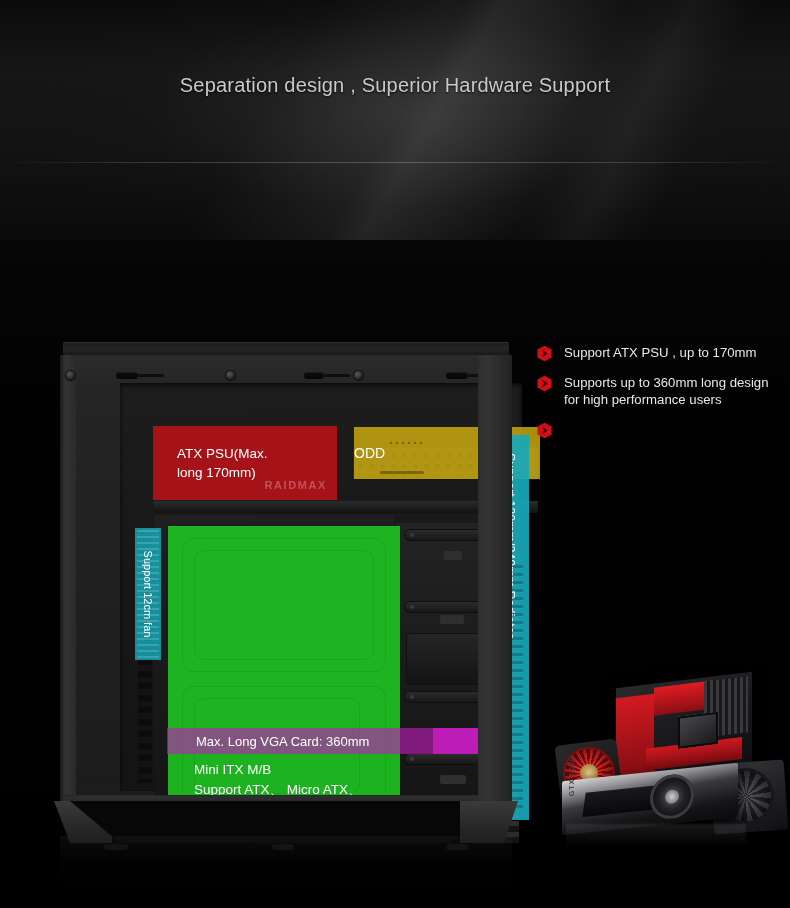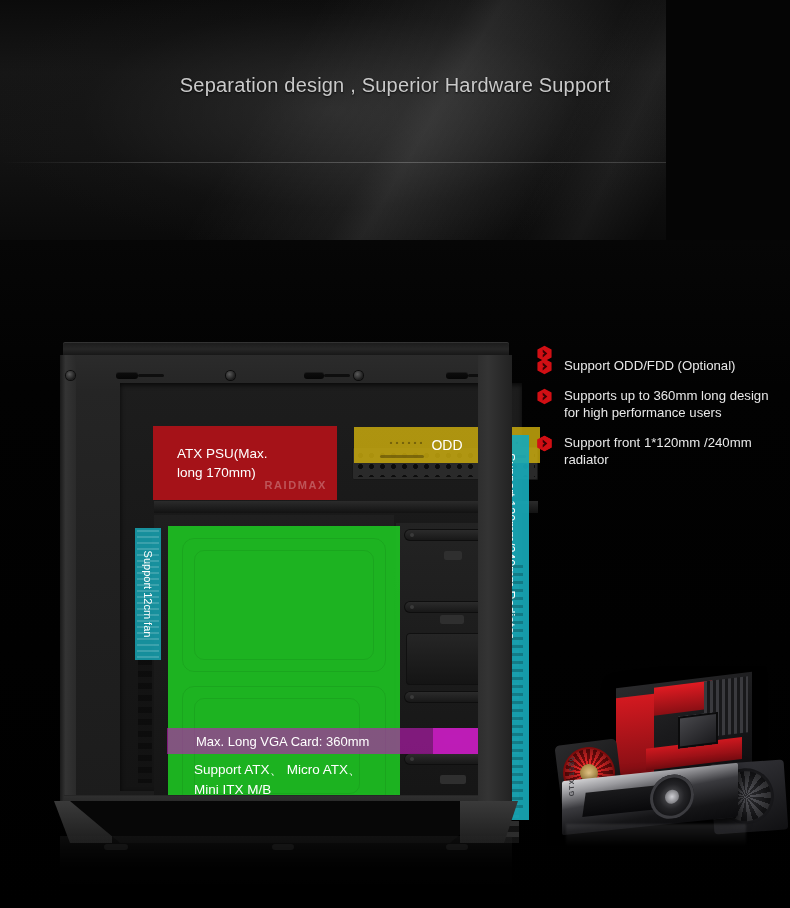--- a/index.html
+++ b/index.html
@@ -11,21 +11,21 @@
   #page{
     position:relative;
     width:790px;
     height:908px;
     background:#050505;
     overflow:hidden;
   }
 
   
   .banner{
-    position:absolute;left:0;top:0;width:666px;height:240px;
+    position:absolute;left:0;top:0;width:790px;height:240px;
     background:
       radial-gradient(ellipse 460px 180px at 50% 46%, rgba(58,58,58,.55) 0%, rgba(24,24,24,.25) 55%, rgba(0,0,0,0) 78%),
       linear-gradient(180deg,#0b0b0b 0%,#161616 30%,#131313 62%,#0a0a0a 100%);
     overflow:hidden;
   }
   .banner .streak{
     position:absolute;
     width:300px;height:560px;
     top:-180px;left:430px;
     background:linear-gradient(90deg, rgba(255,255,255,0) 0%, rgba(255,255,255,.055) 42%, rgba(255,255,255,.10) 52%, rgba(255,255,255,0) 100%);
@@ -197,24 +197,24 @@
     left:33px;top:43px;width:184px;height:74px;
     background:rgba(200,16,24,.80);
     padding:18px 0 0 24px;
     font-size:13.5px;line-height:19px;
   }
   .ov-psu .brand{
     position:absolute;right:10px;bottom:5px;
     color:rgba(255,255,255,.28);font-size:11px;letter-spacing:1.6px;font-weight:700;
   }
   .ov-odd{
-    left:234px;top:44px;width:186px;height:36px;
+    left:234px;top:44px;width:186px;height:52px;
     background:rgba(206,175,14,.82);
     font-size:14px;
-    display:flex;align-items:center;justify-content:center;
+    display:flex;align-items:center;justify-content:flex-start;
   }
   .ov-odd .dots-l,.ov-odd .dots-r{
     position:absolute;top:13px;height:4px;width:34px;
     background-image:radial-gradient(circle,#6d5c09 1.3px,rgba(0,0,0,0) 1.6px);
     background-size:6px 6px;opacity:.85;
   }
   .ov-odd .dots-l{left:34px;} .ov-odd .dots-r{right:22px;}
   .ov-odd .bar-l,.ov-odd .bar-r{
     position:absolute;bottom:5px;height:3px;width:44px;background:rgba(90,74,6,.6);border-radius:2px;
   }
@@ -479,22 +479,22 @@
           <span>ODD</span>
         </div>
 
 
         <div class="ov ov-mb">
           <span class="mbline mb1"></span>
             <span class="mbline mb2"></span>
           <span class="mbline mb3"></span>
             <span class="mbline mb4"></span>
           <div class="mbtext">
+            <div>Mini ITX M/B</div>
             <div>Support ATX、 Micro ATX、</div>
-            <div>Mini ITX M/B</div>
           </div>
         </div>
 
         <div class="ov ov-vga">
           <i class="solid"></i>
           <span>Max. Long VGA Card: 360mm</span>
         </div>
 
         <div class="ov ov-fan">
           <span class="fanlines"></span>
@@ -543,31 +543,23 @@
 
   <div class="features">
 
     <div class="feat">
       <span class="hexicon">
         <svg viewBox="0 0 24 24" width="17" height="17">
           <polygon points="12,1 22,6.5 22,17.5 12,23 2,17.5 2,6.5" fill="#d10f14"></polygon>
           <polygon points="9.5,6.5 16,12 9.5,17.5 9.5,13.6 12,12 9.5,10.4" fill="#3a0204"></polygon>
         </svg>
       </span>
-    </div>
-
-    <div class="feat">
-      <span class="hexicon">
-        <svg viewBox="0 0 24 24" width="17" height="17">
-          <polygon points="12,1 22,6.5 22,17.5 12,23 2,17.5 2,6.5" fill="#d10f14"></polygon>
-          <polygon points="9.5,6.5 16,12 9.5,17.5 9.5,13.6 12,12 9.5,10.4" fill="#3a0204"></polygon>
-        </svg>
-      </span>
-      <span>Support ODD/FDD (Optional)</span>
-    </div>
+      <span>Support ATX PSU ,  up to 170mm</span>
+    </div>
+
 
 
     <div class="feat">
       <span class="hexicon">
         <svg viewBox="0 0 24 24" width="17" height="17">
           <polygon points="12,1 22,6.5 22,17.5 12,23 2,17.5 2,6.5" fill="#d10f14"></polygon>
           <polygon points="9.5,6.5 16,12 9.5,17.5 9.5,13.6 12,12 9.5,10.4" fill="#3a0204"></polygon>
         </svg>
       </span>
       <span>Supports up to 360mm long design for high performance users</span>
@@ -575,29 +567,20 @@
 
     <div class="feat">
       <span class="hexicon">
         <svg viewBox="0 0 24 24" width="17" height="17">
           <polygon points="12,1 22,6.5 22,17.5 12,23 2,17.5 2,6.5" fill="#d10f14"></polygon>
           <polygon points="9.5,6.5 16,12 9.5,17.5 9.5,13.6 12,12 9.5,10.4" fill="#3a0204"></polygon>
         </svg>
       </span>
     </div>
 
-    <div class="feat">
-      <span class="hexicon">
-        <svg viewBox="0 0 24 24" width="17" height="17">
-          <polygon points="12,1 22,6.5 22,17.5 12,23 2,17.5 2,6.5" fill="#d10f14"></polygon>
-          <polygon points="9.5,6.5 16,12 9.5,17.5 9.5,13.6 12,12 9.5,10.4" fill="#3a0204"></polygon>
-        </svg>
-      </span>
-      <span>Support front 1*120mm /240mm radiator</span>
-    </div>
   </div>
 
   <div class="product">
     <div class="p-mobo">
       <span class="red1"></span>
         <span class="red2"></span>
         <span class="red3"></span>
       <span class="heat"></span>
         <span class="sock"></span>
     </div>

